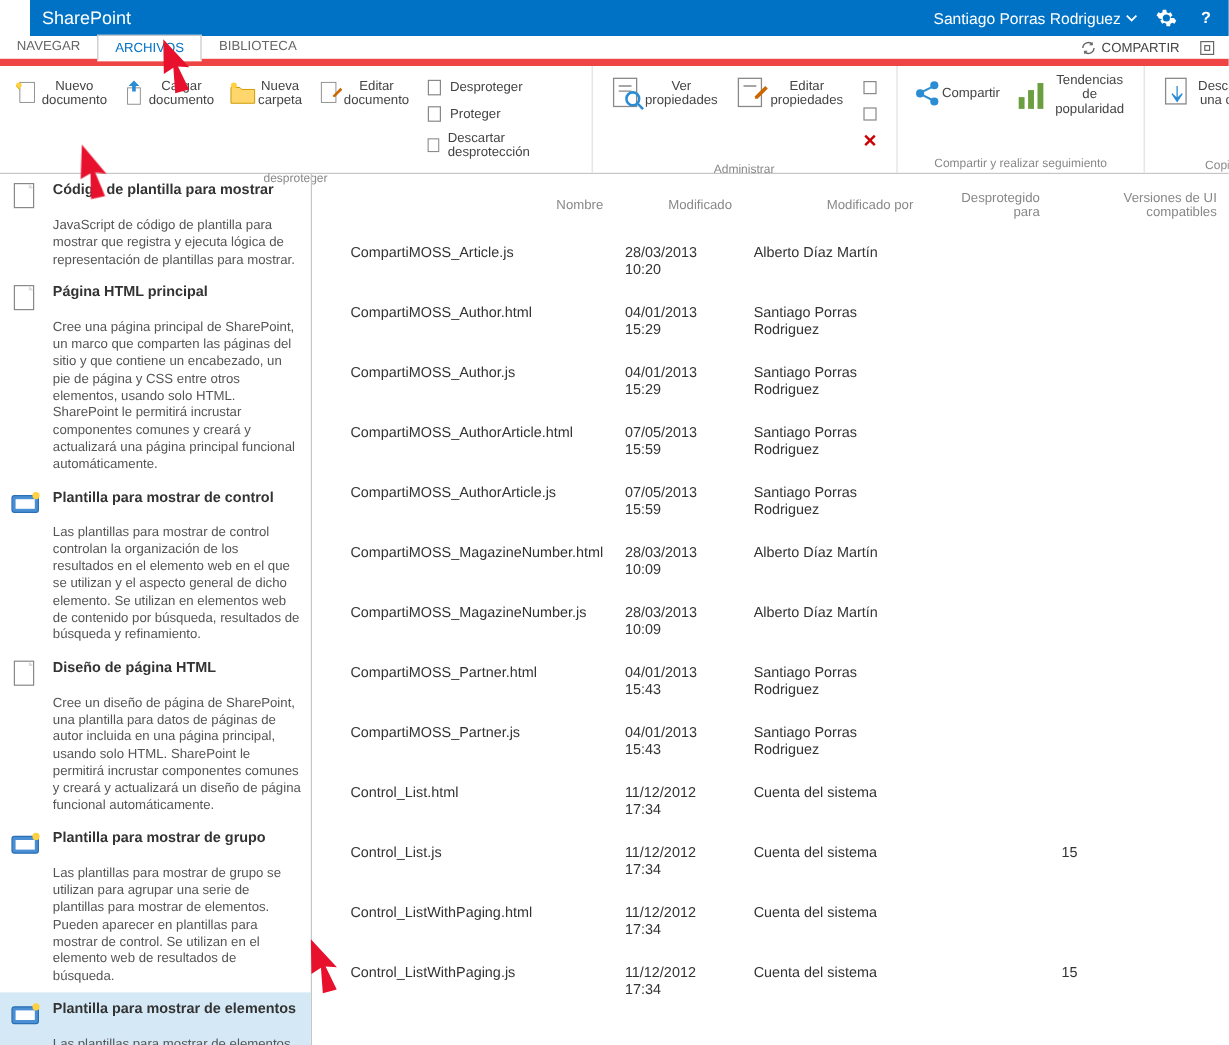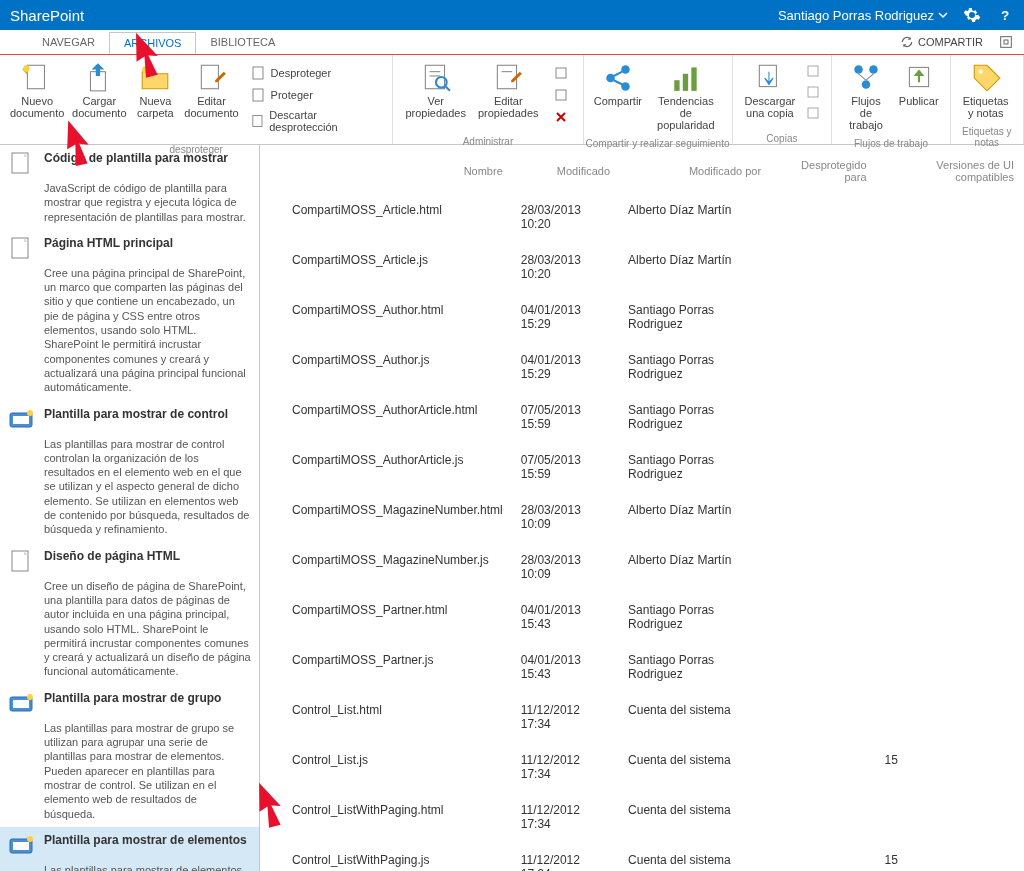--- a/index.html
+++ b/index.html
@@ -1,36 +1,36 @@
 <!DOCTYPE html>
 <html><head>
 <meta charset="utf-8">
 <style>
 * { margin: 0; padding: 0; box-sizing: border-box; }
 body { font-family: "Segoe UI", Arial, sans-serif; font-size: 12px; color: #333; background: #fff; width: 1024px; height: 871px; overflow: hidden; }
 
 
-.header { background: #0072c6; color: #fff; height: 30px; display: flex; align-items: center; justify-content: space-between; padding: 0 10px; }
+.header { background: #0072c6; color: #fff; height: 30px; display: flex; align-items: center; justify-content: space-between; padding: 0 10px; margin-left: 25px; }
 .header-left { font-size: 15px; }
 .header-right { display: flex; align-items: center; gap: 15px; }
 .user { font-size: 13px; display: flex; align-items: center; gap: 4px; }
 .header-icon { width: 18px; height: 18px; cursor: pointer; }
 
 
-.tabs-row { display: flex; justify-content: space-between; align-items: center; border-bottom: 1px solid #ef4444; height: 25px; padding-left: 28px; }
+.tabs-row { display: flex; justify-content: space-between; align-items: center; border-bottom: 6px solid #ef4444; height: 25px; }
 .tabs { display: flex; }
 .tab { padding: 4px 14px; font-size: 11px; color: #666; cursor: pointer; text-transform: uppercase; }
 .tab.active { color: #0072c6; border: 1px solid #c6c6c6; border-bottom: 1px solid #fff; margin-bottom: -1px; background: #fff; }
 .tabs-right { display: flex; gap: 15px; padding-right: 10px; align-items: center; color: #444; font-size: 11px; }
 
 
 .ribbon { display: flex; border-bottom: 1px solid #c6c6c6; height: 90px; background: #fff; }
 .ribbon-group { border-right: 1px solid #e0e0e0; display: flex; flex-direction: column; justify-content: space-between; }
 .ribbon-buttons { display: flex; padding: 4px 6px; align-items: flex-start; flex: 1; }
-.ribbon-btn { display: flex; flex-direction: column; align-items: center; justify-content: flex-start; padding: 2px 6px; cursor: pointer; text-align: center; font-size: 11px; color: #444; min-width: 50px; }
+.ribbon-btn { display: flex; align-items: center; justify-content: flex-start; padding: 2px 6px; cursor: pointer; text-align: center; font-size: 11px; color: #444; min-width: 50px; }
 .ribbon-btn-icon { width: 32px; height: 32px; margin-bottom: 2px; }
 .ribbon-btn-small { display: flex; align-items: center; gap: 4px; font-size: 11px; padding: 2px 4px; cursor: pointer; color: #444; }
 .ribbon-btn-small-icon { width: 16px; height: 16px; }
 .ribbon-small-col { display: flex; flex-direction: column; gap: 2px; padding: 4px; }
 .ribbon-label { text-align: center; font-size: 10px; color: #888; padding: 1px 0 2px; }
 
 
 .main { display: flex; height: calc(871px - 30px - 25px - 90px); }
 .sidebar { width: 260px; border-right: 1px solid #c6c6c6; overflow-y: auto; }
 .template-item { display: flex; padding: 6px 8px; gap: 8px; cursor: pointer; }
@@ -348,28 +348,20 @@
             <th>Nombre</th>
             <th>Modificado</th>
             <th>Modificado por</th>
             <th>Desprotegido para</th>
             <th>Versiones de UI compatibles</th>
           </tr>
         </thead>
         <tbody>
           <tr>
             <td></td>
-            <td>CompartiMOSS_Article.html</td>
-            <td>28/03/2013 10:20</td>
-            <td>Alberto Díaz Martín</td>
-            <td></td>
-            <td></td>
-          </tr>
-          <tr>
-            <td></td>
             <td>CompartiMOSS_Article.js</td>
             <td>28/03/2013 10:20</td>
             <td>Alberto Díaz Martín</td>
             <td></td>
             <td></td>
           </tr>
           <tr>
             <td></td>
             <td>CompartiMOSS_Author.html</td>
             <td>04/01/2013 15:29</td>

